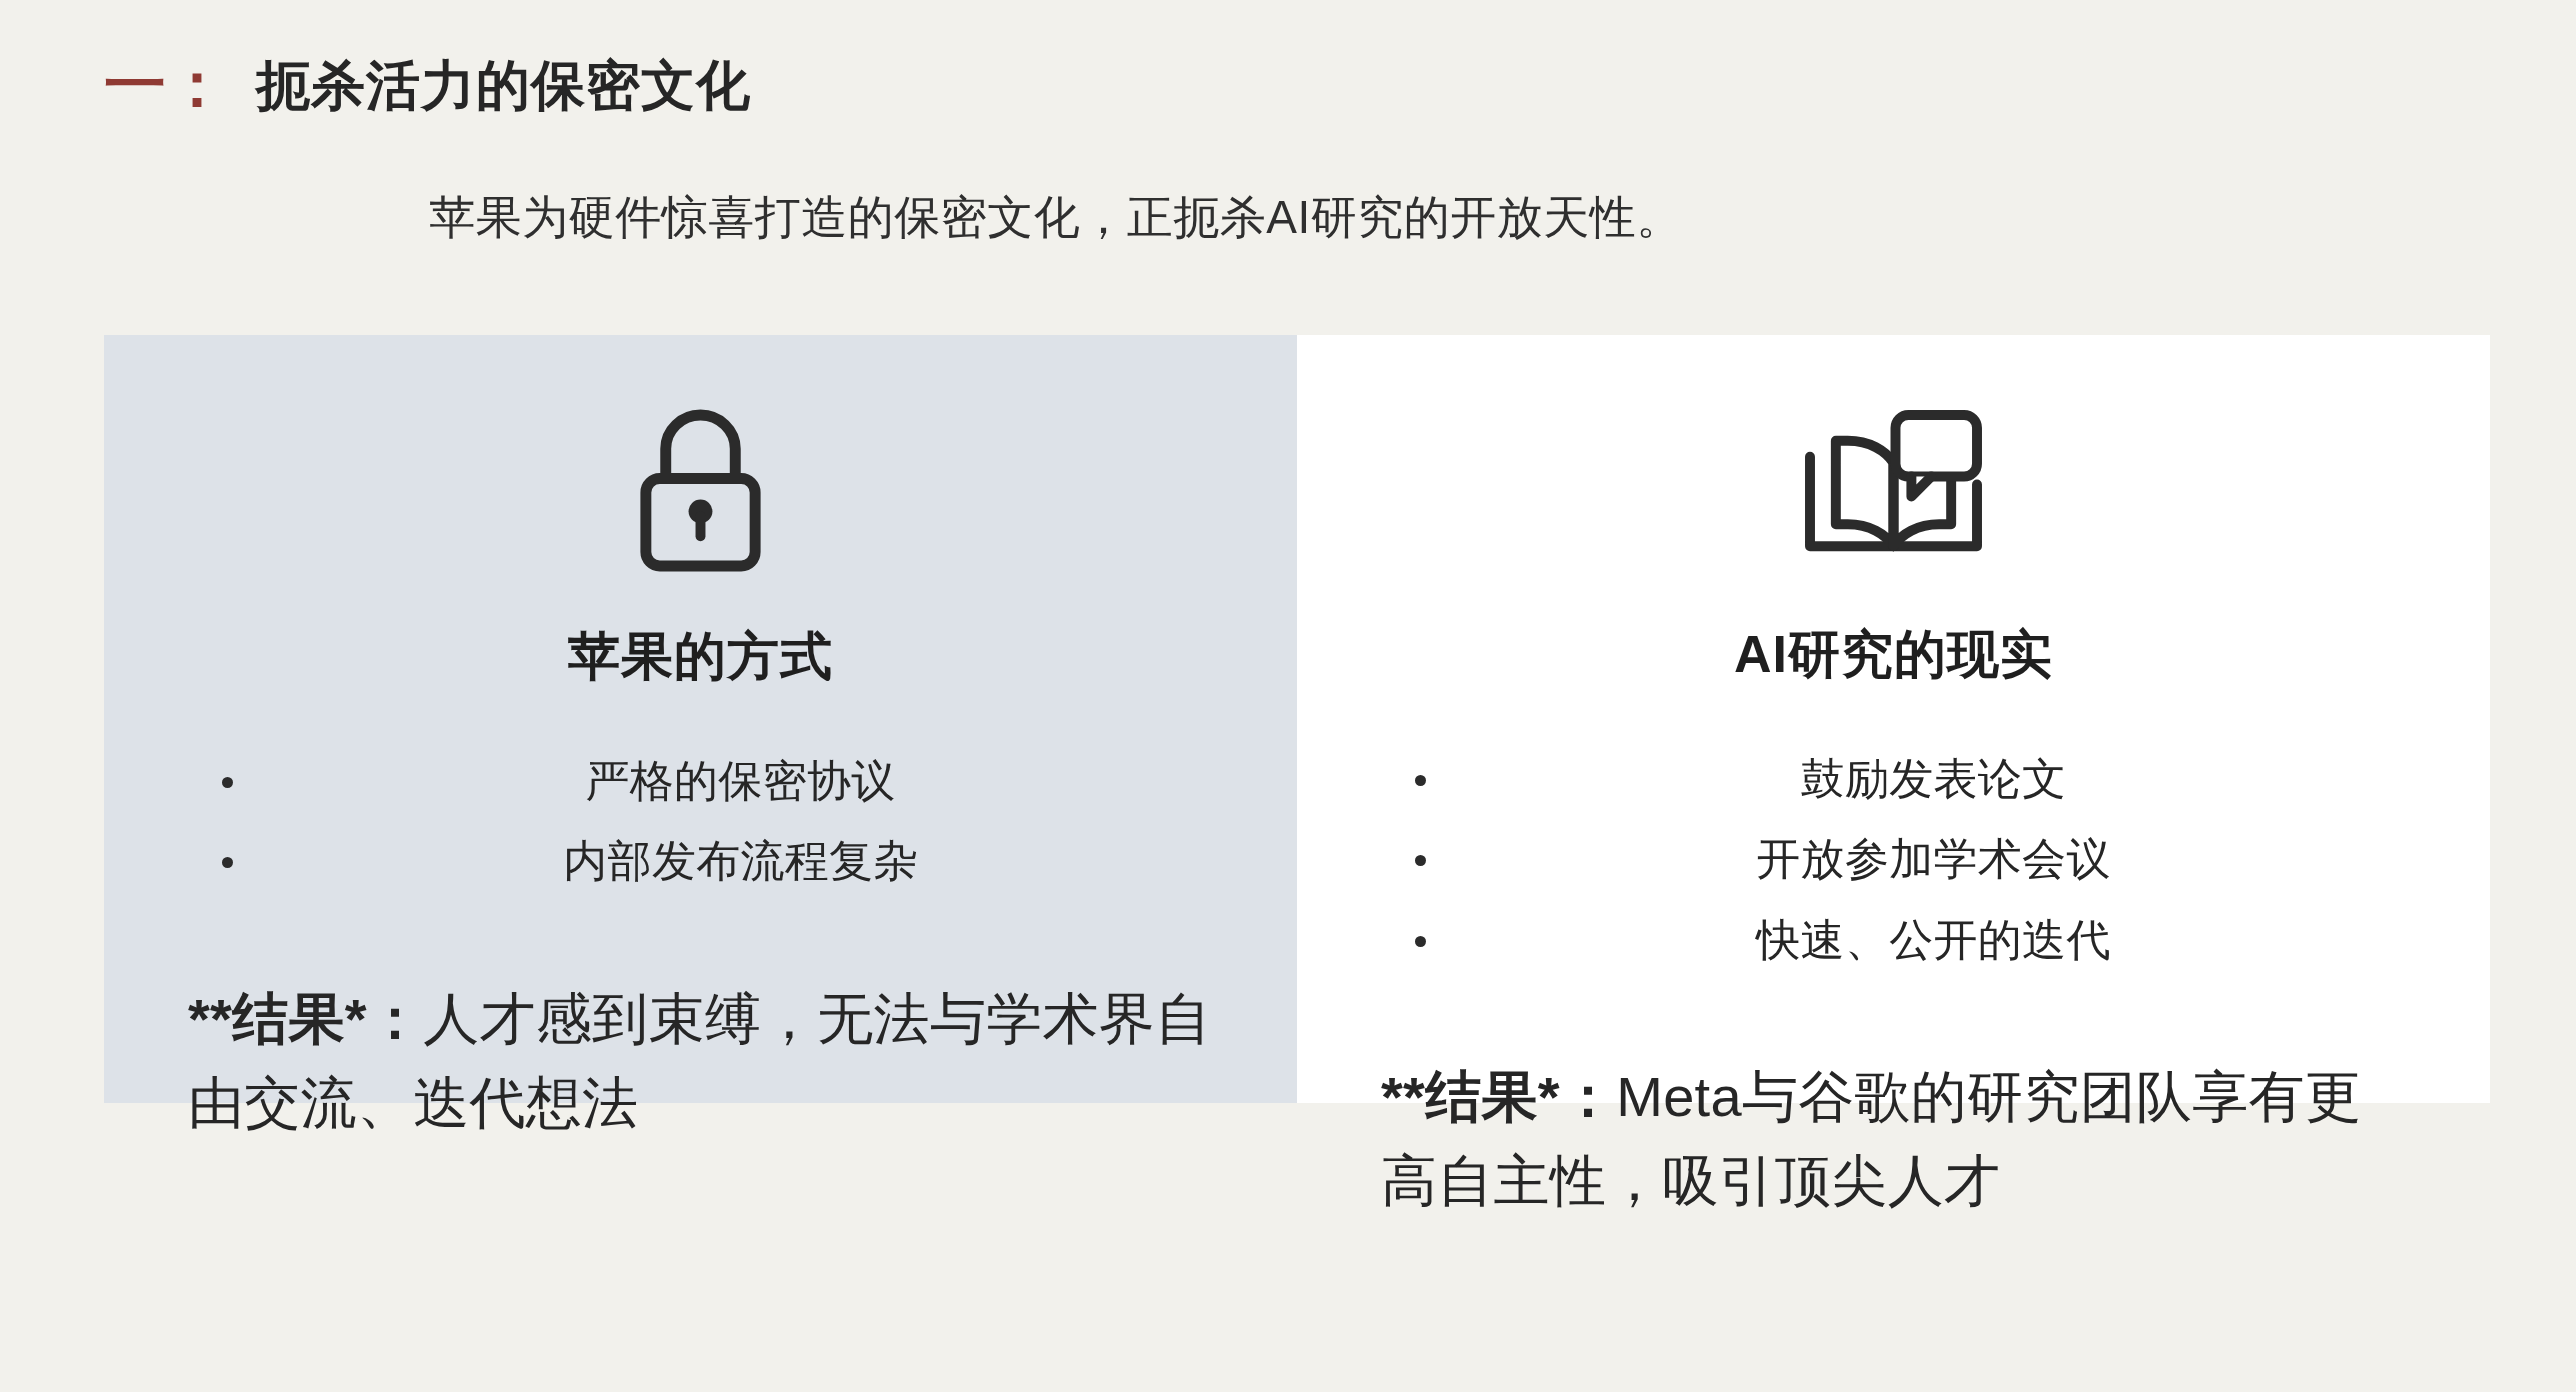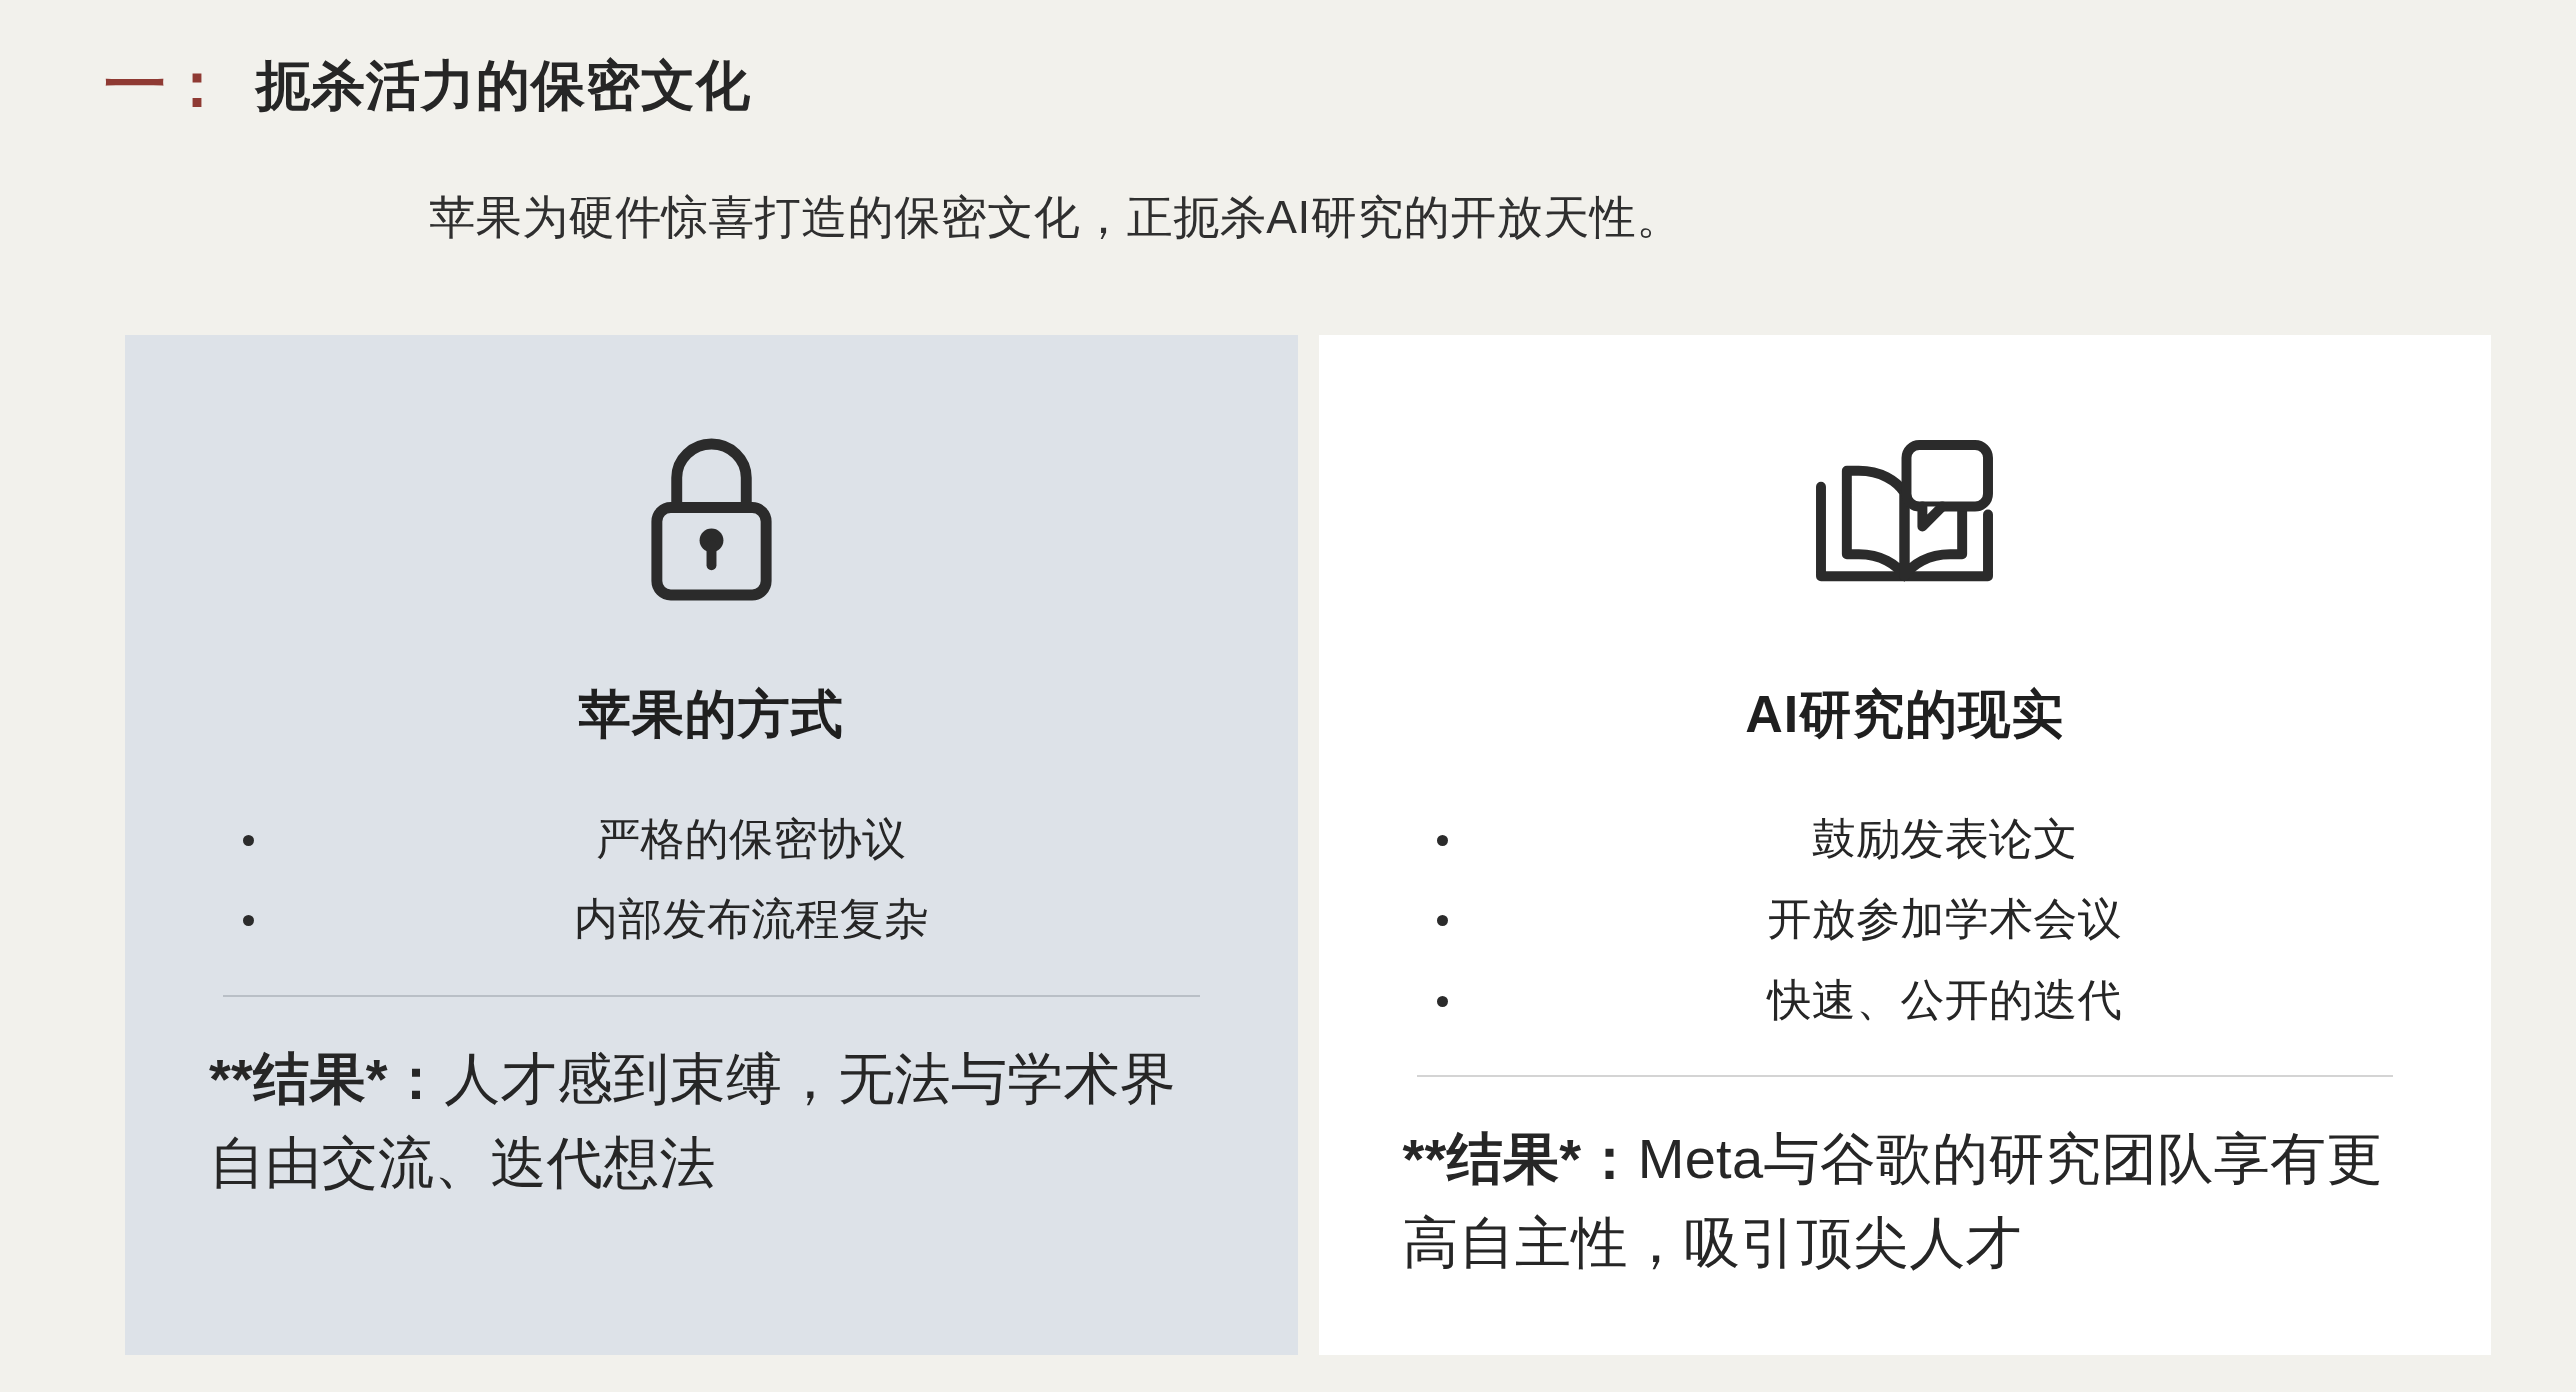--- a/index.html
+++ b/index.html
@@ -74,27 +74,26 @@
     position: absolute;
     left: 104px;
     top: 335px;
     width: 2387px;
     height: 1020px;
     display: flex;
   }
 
   .card {
     width: 1193px;
-    height: 1020px;
+    height: 768px;
     box-sizing: border-box;
     padding: 60px 78px 0 78px;
     display: flex;
     flex-direction: column;
     align-items: stretch;
-    margin-left: 21px;
   }
 
   .card-left {
     background: #dde2e8;
   }
 
   .card-right {
     background: #ffffff;
   }
 

